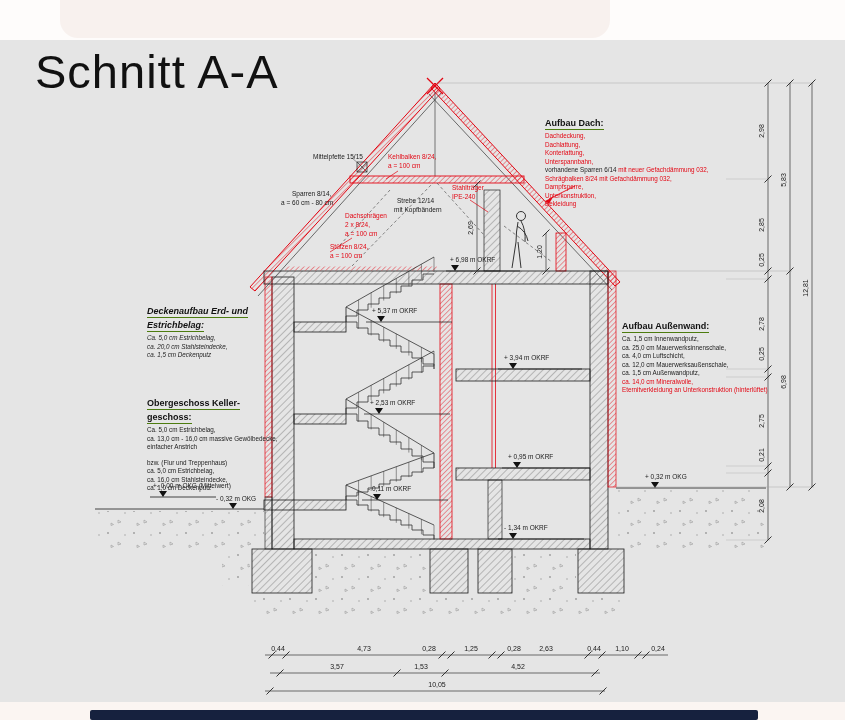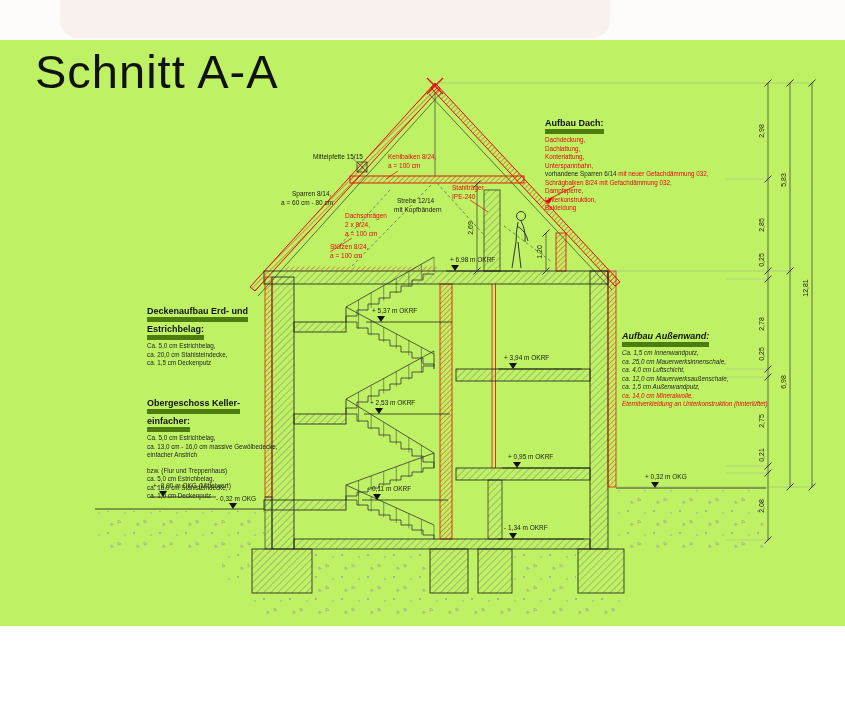--- a/index.html
+++ b/index.html
@@ -1,32 +1,32 @@
 <!DOCTYPE html>
 <html><head>
 <meta charset="utf-8">
 <style>
   html,body{margin:0;padding:0;}
   body{font-family:"Liberation Sans",sans-serif;background:#ffffff;}
-  .canvas{position:relative;width:845px;height:626px;background:#bef264;overflow:hidden;}
+  .canvas{position:relative;width:845px;height:720px;background:#e5e5e5;overflow:hidden;}
   .top-strip{position:absolute;left:0;top:0;width:845px;height:40px;background:#fefcfb;}
   .top-blob{position:absolute;left:60px;top:0;width:550px;height:38px;background:#f8f1ee;border-radius:0 0 18px 18px;}
   .bottom-strip{position:absolute;left:0;top:702px;width:845px;height:18px;background:#fbf5f2;}
   .navy-bar{position:absolute;left:90px;top:710px;width:668px;height:10px;background:#16213e;border-radius:2px;}
   .page-title{position:absolute;left:35px;top:44px;font-size:47px;color:#111;letter-spacing:1px;}
   .tblock{position:absolute;color:#1a1a1a;}
   .tblock .bt{font-size:9px;font-weight:bold;color:#111;}
-  .tblock .bt span{border-bottom:5px solid #4d7c0f;padding-bottom:1px;display:inline-block;margin-bottom:2px;}
+  .tblock .bt span{border-bottom:1px solid #4d7c0f;padding-bottom:1px;display:inline-block;margin-bottom:2px;}
   .tblock .ln{font-size:6.3px;line-height:1.35;color:#222;}
   .tblock .ln.red, .red{color:#e30613;}
   .gap{height:7px;}
-  .deck-eg{left:147px;top:306px;width:175px;}
+  .deck-eg{left:147px;top:306px;width:175px;font-style:italic;}
   .deck-kg{left:147px;top:398px;width:210px;}
   .dach{left:545px;top:118px;width:185px;}
-  .wand{left:622px;top:331px;width:210px;font-style:italic;}
+  .wand{left:622px;top:321px;width:210px;}
   svg text{font-family:"Liberation Sans",sans-serif;fill:#1a1a1a;}
   svg text.r{fill:#e30613;}
   .ann{font-size:6.5px;}
   .dim{font-size:7px;}
 </style>
 </head>
 <body>
 
 <div class="canvas">
 
@@ -364,21 +364,21 @@
   </svg>
 
   <div class="tblock deck-eg">
     <div class="bt"><span>Deckenaufbau Erd- und</span><br><span>Estrichbelag:</span></div>
     <div class="ln">Ca. 5,0 cm Estrichbelag,</div>
     <div class="ln">ca. 20,0 cm Stahlsteindecke,</div>
     <div class="ln">ca. 1,5 cm Deckenputz</div>
   </div>
 
   <div class="tblock deck-kg">
-    <div class="bt"><span>Obergeschoss Keller-</span><br><span>einfacher:</span></div>
+    <div class="bt"><span>Obergeschoss Keller-</span><br><span>geschoss:</span></div>
     <div class="ln">Ca. 5,0 cm Estrichbelag,</div>
     <div class="ln">ca. 13,0 cm - 16,0 cm massive Gewölbedecke,</div>
     <div class="ln">einfacher Anstrich</div>
     <div class="gap"></div>
     <div class="ln">bzw. (Flur und Treppenhaus)</div>
     <div class="ln">ca. 5,0 cm Estrichbelag,</div>
     <div class="ln">ca. 16,0 cm Stahlsteindecke,</div>
     <div class="ln">ca. 1,0 cm Deckenputz</div>
   </div>
 

